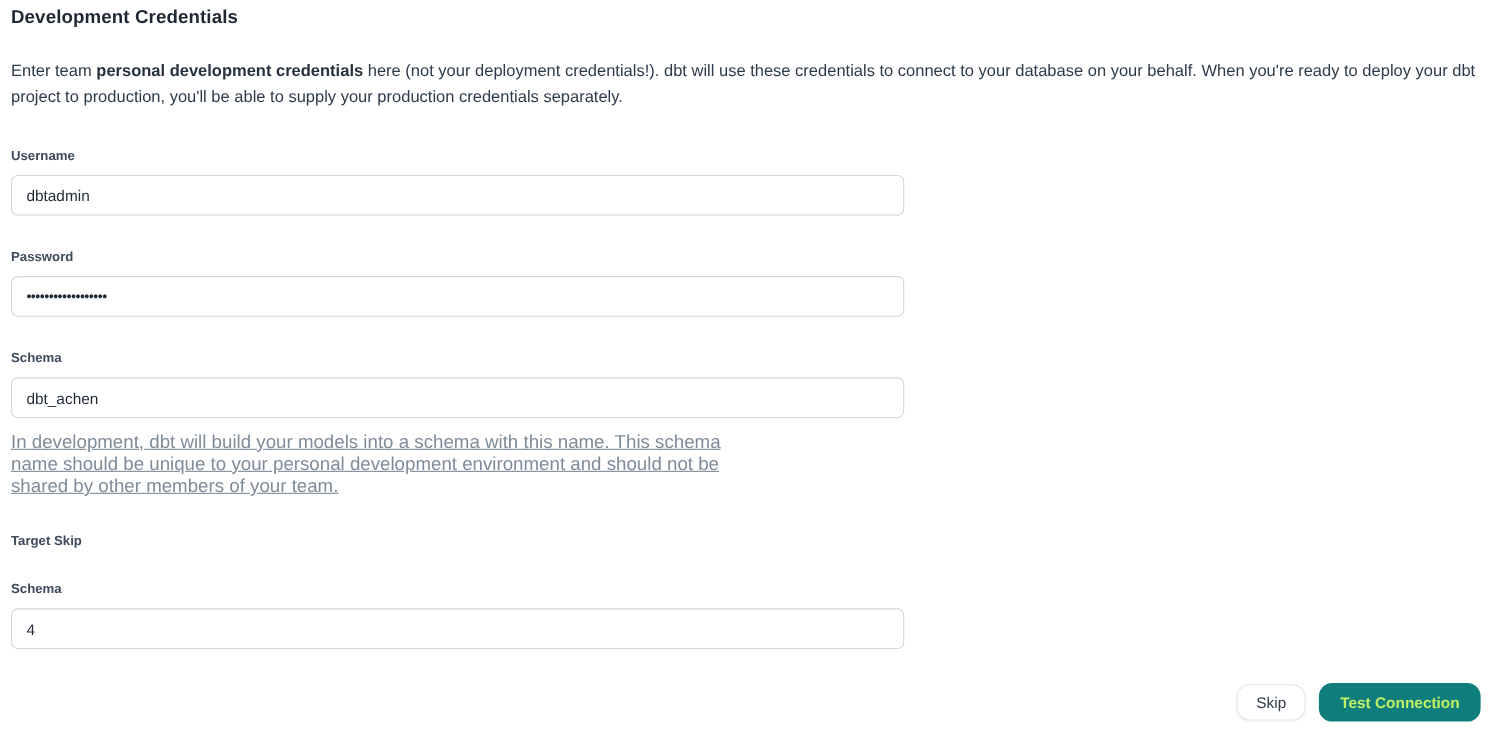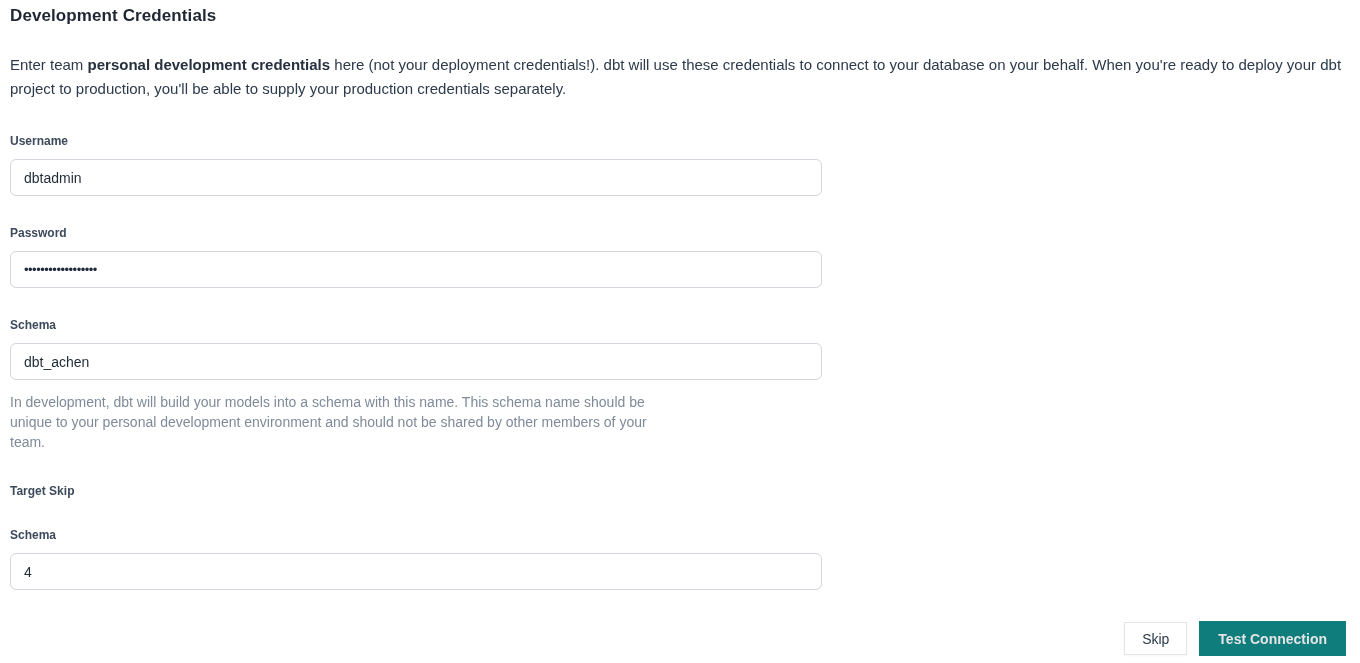--- a/index.html
+++ b/index.html
@@ -47,54 +47,55 @@
     font-size: 14px;
     color: #1f2a37;
     font-family: "Liberation Sans", "DejaVu Sans", sans-serif;
     background: #ffffff;
     outline: none;
   }
   .text-input.masked { letter-spacing: -0.5px; font-size: 13px; }
 
   .helper-text {
     margin-top: 12px;
-    font-size: 14px;
+    font-size: 17px;
     line-height: 20px;
     color: #7f8b99;
     max-width: 668px;
+    text-decoration: underline;
   }
   .field.with-helper { margin-bottom: 32px; }
 
   .actions {
     position: absolute;
     right: 14px;
     bottom: 7px;
     display: flex;
     align-items: center;
     gap: 12px;
   }
   .btn {
     font-family: "Liberation Sans", "DejaVu Sans", sans-serif;
     font-size: 14px;
-    border-radius: 0;
+    border-radius: 12px;
     cursor: pointer;
     line-height: 1;
   }
   .btn-secondary {
     background: #ffffff;
     border: 1px solid #e2e5e9;
     color: #2c3a4b;
     padding: 9px 17px;
     height: 33px;
     box-shadow: 0 1px 2px rgba(30,39,51,0.04);
   }
   .btn-primary {
     background: #0e7d7c;
     border: 1px solid #0e7d7c;
-    color: #e5e5e5;
+    color: #bef264;
     font-weight: 700;
     padding: 10px 18px;
     height: 35px;
   }
 </style>
 </head>
 <body>
 
 <div class="page">
 

